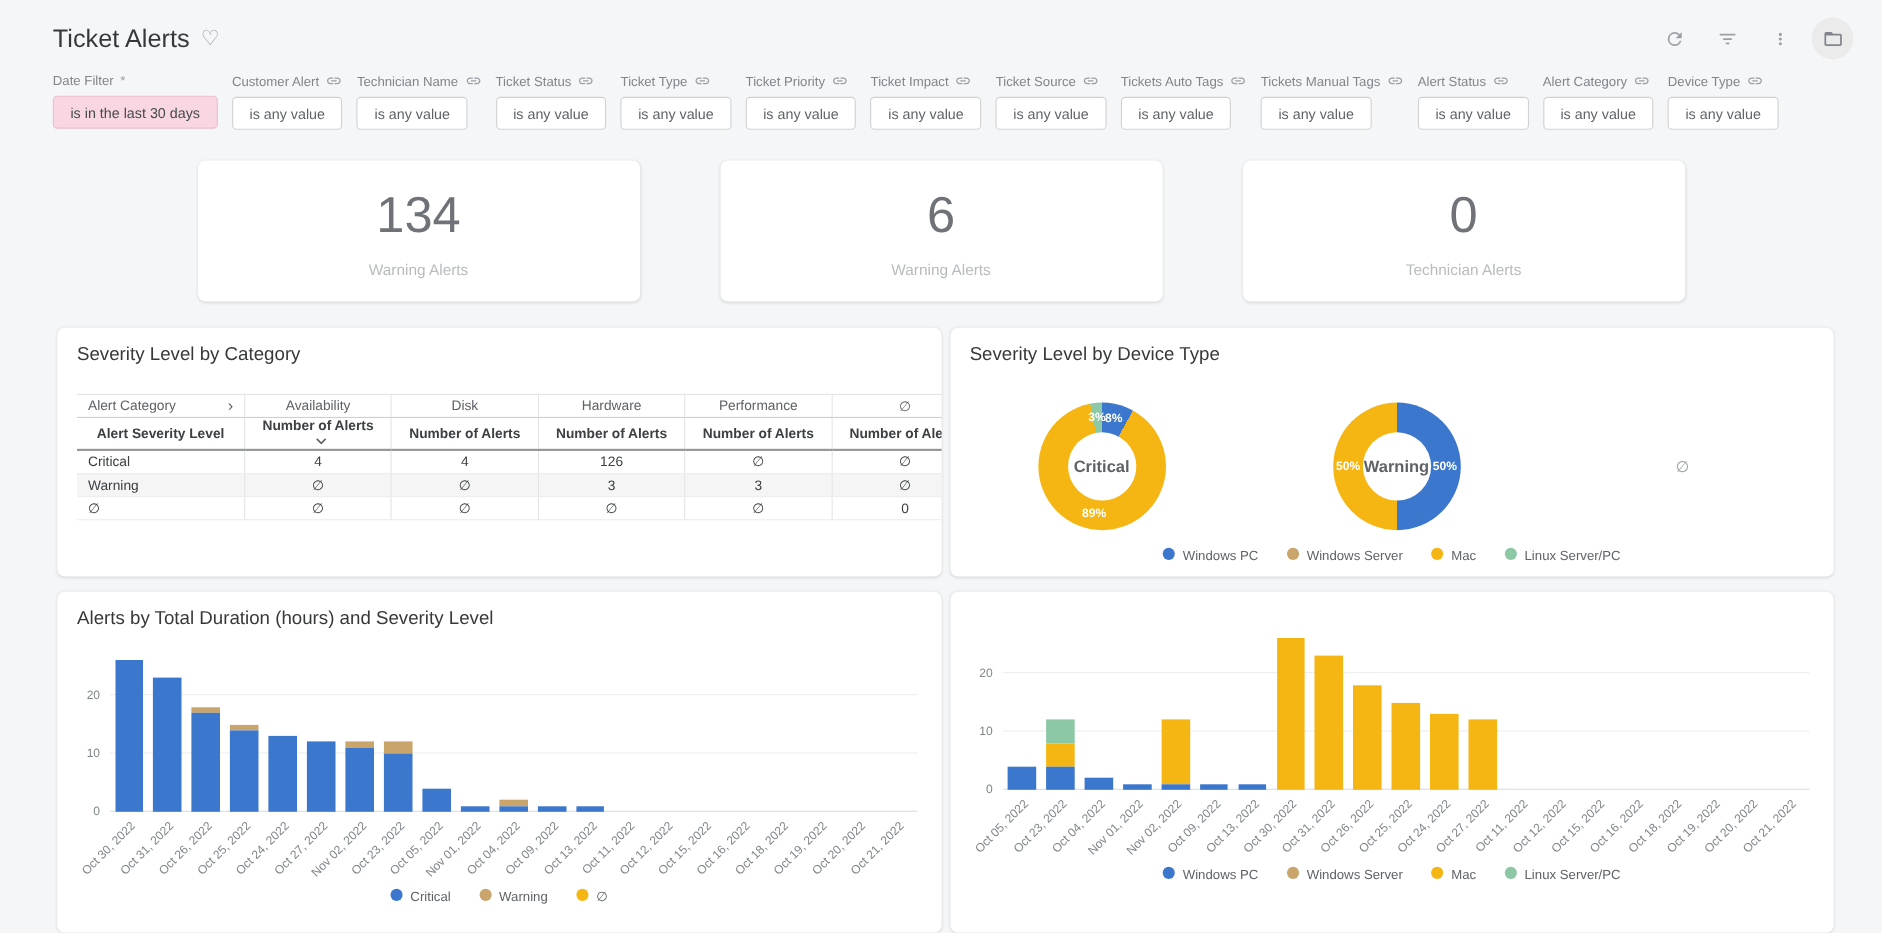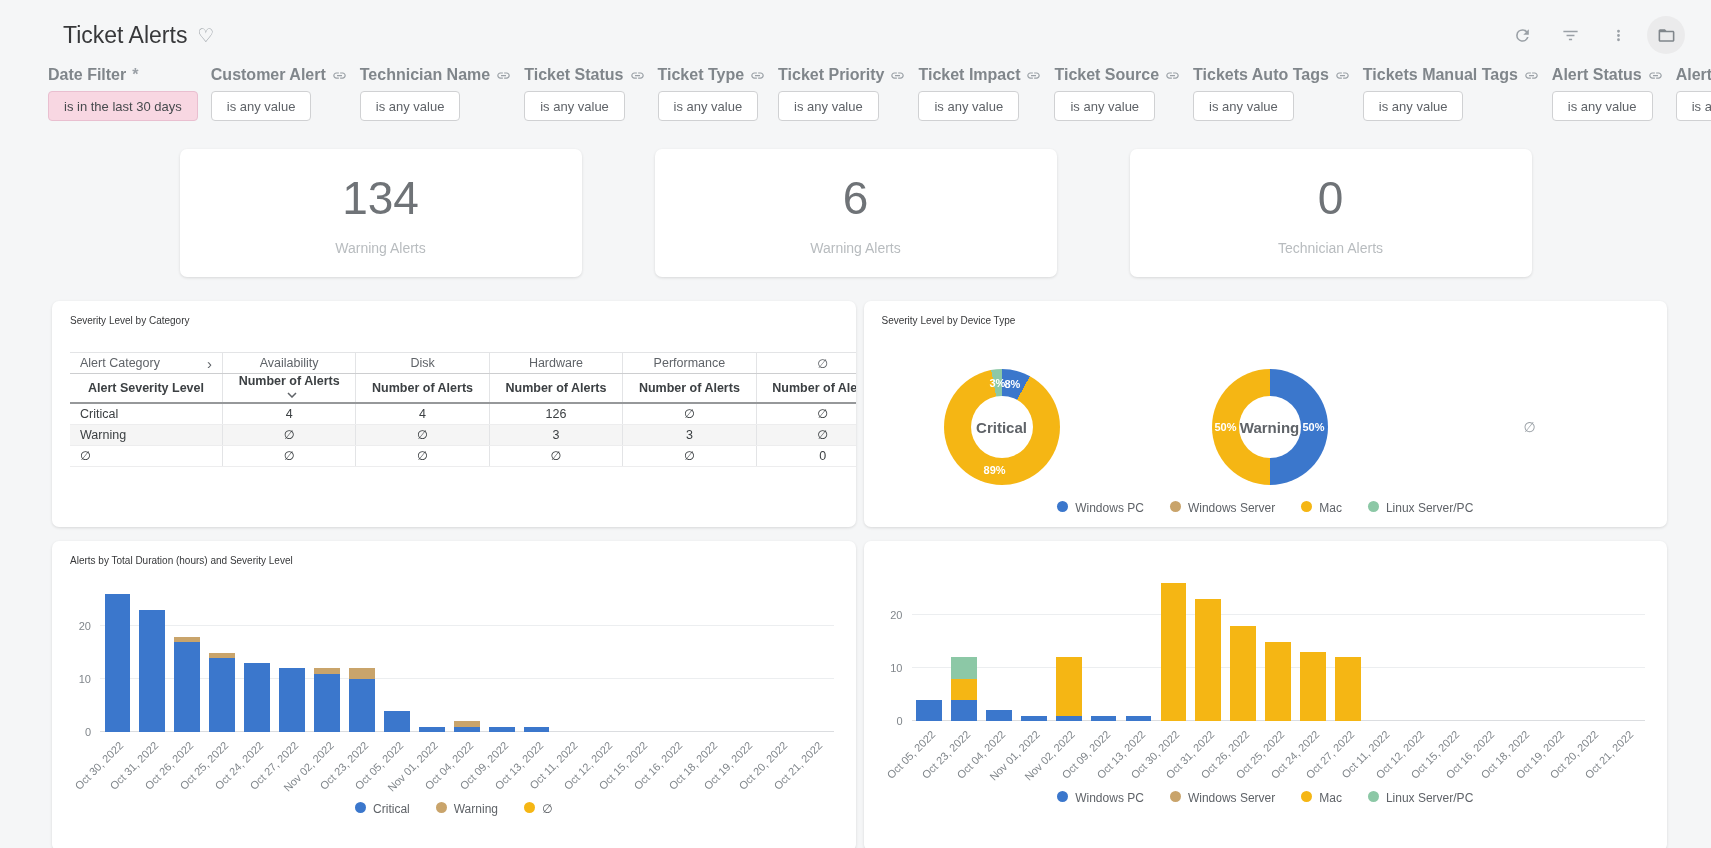--- a/index.html
+++ b/index.html
@@ -6,54 +6,54 @@
   body {
     margin: 0;
     width: 1711px;
     height: 848px;
     overflow: hidden;
     background: #f5f6f7;
     font-family: "Liberation Sans", "DejaVu Sans", sans-serif;
     color: #3c4043;
   }
   
-  .header { display:flex; justify-content:space-between; align-items:center; padding:16px 26px 0 63px; }
+  .header { display:flex; justify-content:space-between; align-items:center; padding:16px 26px 0 48px; }
   .title-wrap { display:flex; align-items:center; gap:10px; }
   .page-title { font-size:23px; font-weight:400; color:#37383a; margin:0; }
   .heart { font-size:19px; color:#9aa0a6; line-height:1; cursor:pointer; }
   .toolbar { display:flex; align-items:center; gap:10px; }
   .icon-btn { width:38px; height:38px; border:none; background:transparent; border-radius:50%;
               display:flex; align-items:center; justify-content:center; cursor:pointer; padding:0; }
   .icon-btn svg { fill:#9aa0a6; }
   .icon-btn.folder { background:#ebebec; }
   .icon-btn.folder svg { fill:#80868b; }
   
   .filters { display:flex; gap:13px; padding:12px 28px 0 48px; align-items:flex-start; }
   .filter { display:flex; flex-direction:column; }
-  .flabel { font-size:16px; color:#80868b; display:flex; align-items:center; gap:6px; margin-bottom:7px; white-space:nowrap;font-weight:bold; }
+  .flabel { font-size:12px; color:#80868b; display:flex; align-items:center; gap:6px; margin-bottom:7px; white-space:nowrap; }
   .flabel .req { color:#9aa0a6; }
   .fbtn { height:30px; display:inline-flex; align-items:center; justify-content:center; padding:0 15px;
           border:1px solid #d0d1d3; border-radius:4px; background:#fff; font-size:13px; color:#5f6368;
           white-space:nowrap; cursor:pointer; align-self:flex-start;
           font-family:"Liberation Sans","DejaVu Sans",sans-serif; }
   .filter.highlight .fbtn { background:#f8d7e2; border-color:#e9bfd0; color:#464a4d; }
   
   .kpi-row { display:flex; justify-content:center; gap:73px; margin-top:28px; }
   .kpi { width:402px; height:128px; background:#fff; border-radius:7px; box-shadow:0 1px 3px rgba(0,0,0,.12);
          display:flex; flex-direction:column; align-items:center; justify-content:center; }
   .kpi-value { font-size:46px; color:#6f7377; }
   .kpi-label { font-size:14px; color:#b8bcbf; margin-top:15px; }
   
   .row { display:flex; gap:8px; padding:0 44px 0 52px; margin-top:24px; }
   .row2 { margin-top:14px; }
   .card { background:#fff; border-radius:7px; box-shadow:0 1px 3px rgba(0,0,0,.12);
           flex:1; padding:14px 18px; position:relative; overflow:hidden; }
   .row1 .card { height:226px; }
   .row2 .card { height:310px; }
-  .card-title { font-size:10px; color:#37383a; }
+  .card-title { font-size:17px; color:#37383a; }
   
   .sev-table { border-collapse:collapse; margin-top:26px; font-size:12.5px; table-layout:fixed; width:820px; }
   .sev-table th, .sev-table td { height:21px; padding:0 10px; border-right:1px solid #e3e4e6; font-weight:400; }
   .sev-table tr.h1 th { color:#5f6368; text-align:center; border-top:1px solid #e3e4e6; border-bottom:1px solid #cdced0; }
   .sev-table tr.h1 th.pivot { text-align:left; }
   .pivot-inner { display:flex; justify-content:space-between; align-items:center; }
   .pivot-chevron { color:#5f6368; font-size:15px; cursor:pointer; }
   .sev-table tr.h2 th { color:#3c4043; font-weight:700; text-align:center; border-bottom:2px solid #96989a; }
   .sort-ic { margin-left:5px; vertical-align:1px; cursor:pointer; }
   .sev-table td { color:#3c4043; text-align:center; border-bottom:1px solid #ededee; }

